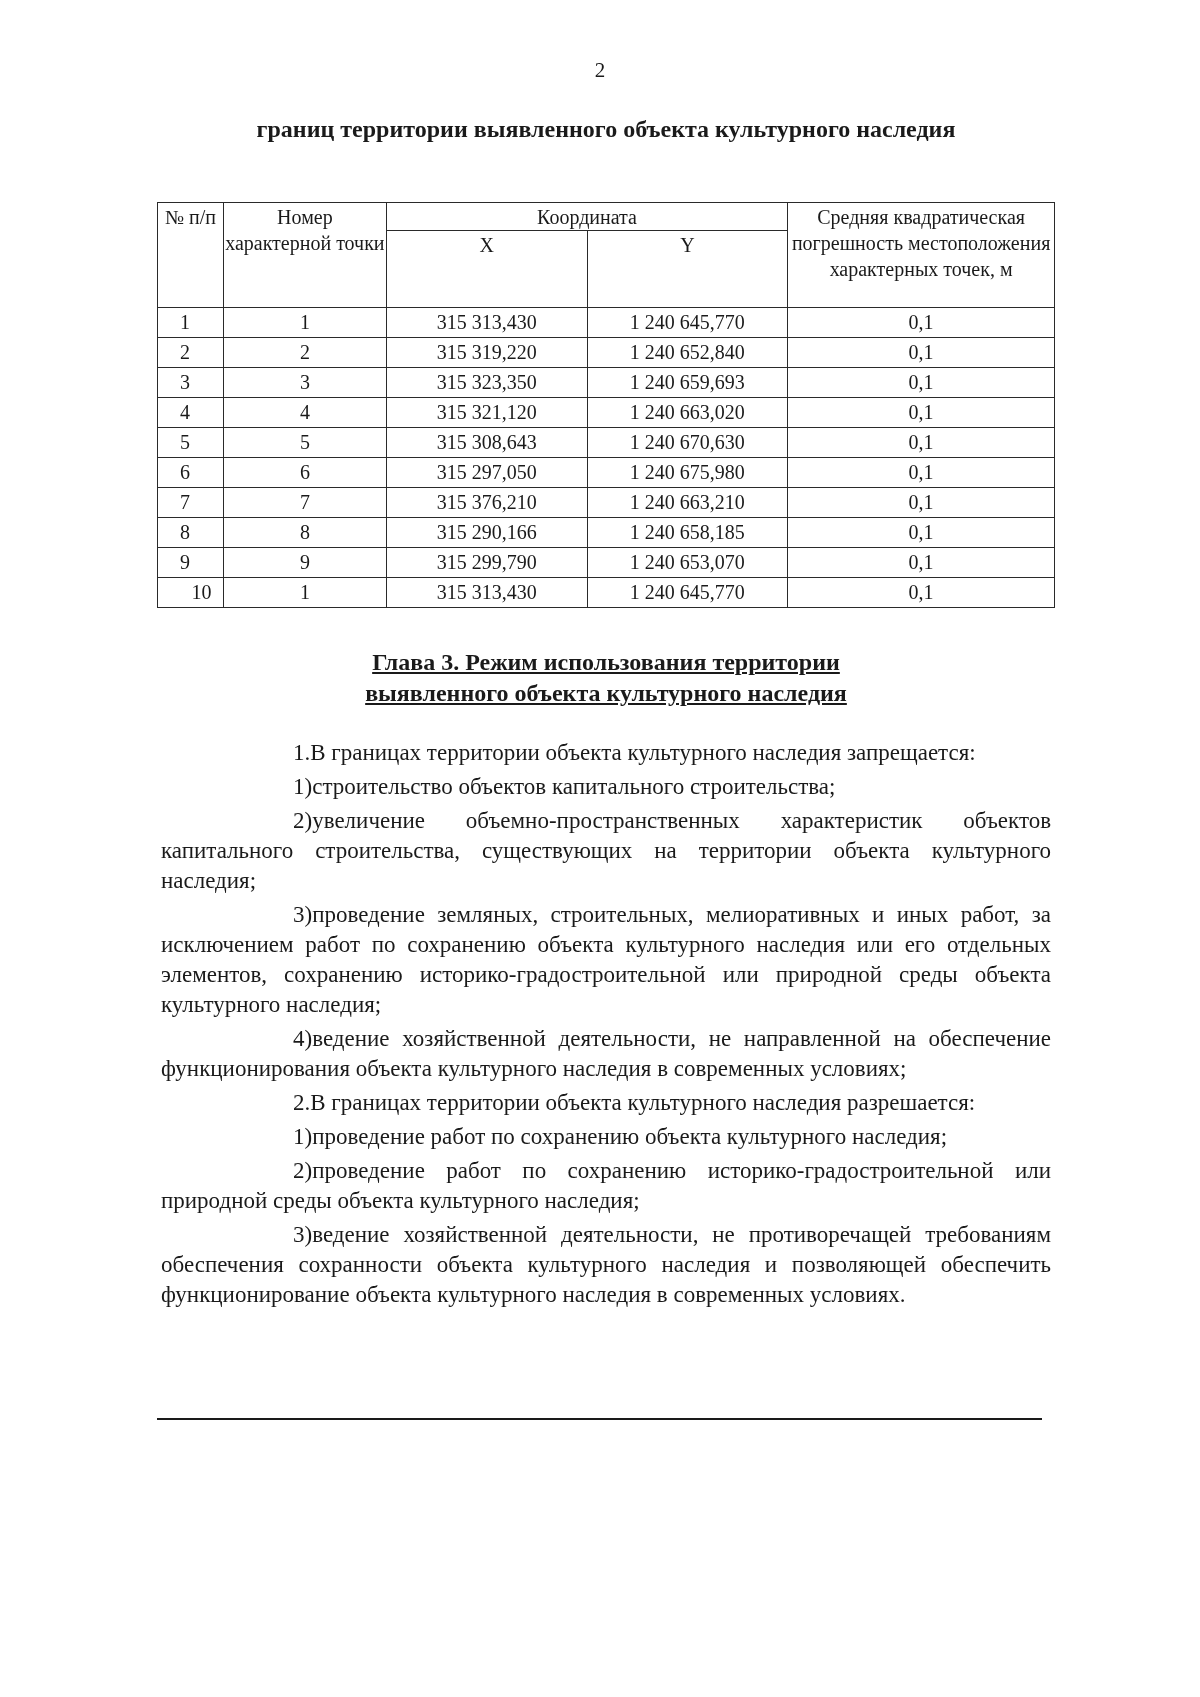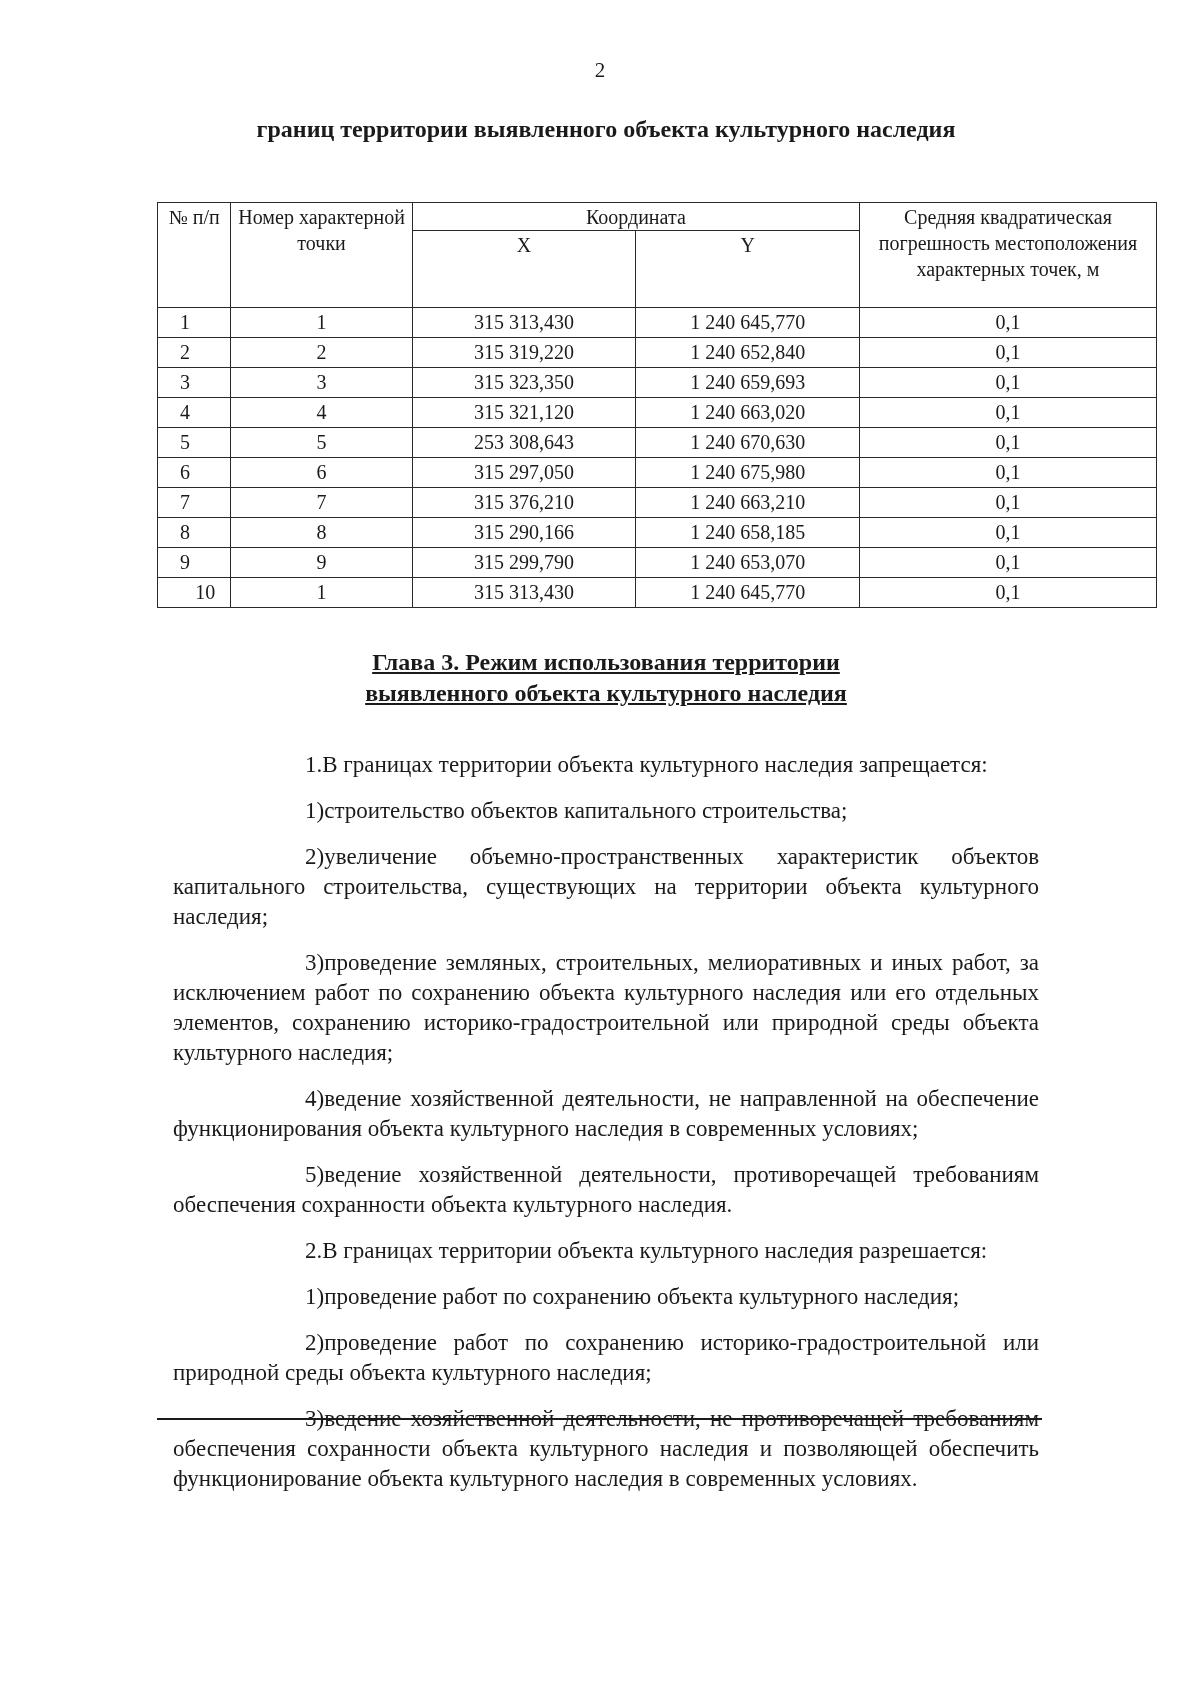--- a/index.html
+++ b/index.html
@@ -12,37 +12,37 @@
       position: absolute; top: 58px; left: 0; width: 1200px;
       text-align: center; font-size: 21px;
     }
     .chapter-title {
       position: absolute; left: 157px; width: 898px; text-align: center;
       font-weight: bold; font-size: 24px; line-height: 31px;
     }
     .ch2 { top: 114px; }
     .ch3 { top: 647px; text-decoration: underline; }
     table.coords {
-      position: absolute; top: 202px; left: 157px; width: 1000px;
+      position: absolute; top: 202px; left: 157px; width: 898px;
       border-collapse: collapse; font-size: 20px;
     }
     table.coords td, table.coords th {
       border: 1.5px solid #2a2a2a; padding: 0; text-align: center;
       font-weight: normal; vertical-align: top;
     }
     table.coords th { line-height: 26px; padding-top: 1px; }
     table.coords td { height: 29px; line-height: 28px; }
     col.c1 { width: 66px; } col.c2 { width: 163px; }
     col.c3 { width: 201px; } col.c4 { width: 201px; } col.c5 { width: 267px; }
     .th-x, .th-y { height: 75px; }
     .body-text {
       position: absolute; top: 734px; left: 157px; width: 898px;
       font-size: 23px; line-height: 30px; text-align: justify;
     }
-    .body-text p { margin: 16px; text-indent: 66px; }
+    .body-text p { margin: 4px; text-indent: 66px; }
     .marker { display: inline-block; min-width: 40px; }
     .rule {
       position: absolute; top: 1418px; left: 157px; width: 885px;
       height: 0; border-top: 2px solid #1a1a1a;
     }
   </style>
 </head>
 <body>
 
 <div class="page-number">2</div>
@@ -96,21 +96,21 @@
       <tr>
         <td style="text-align: left; padding-left: 22px;">4</td>
         <td>4</td>
         <td>315 321,120</td>
         <td>1 240 663,020</td>
         <td>0,1</td>
       </tr>
       <tr>
         <td style="text-align: left; padding-left: 22px;">5</td>
         <td>5</td>
-        <td>253 308,643</td>
+        <td>315 308,643</td>
         <td>1 240 670,630</td>
         <td>0,1</td>
       </tr>
       <tr>
         <td style="text-align: left; padding-left: 22px;">6</td>
         <td>6</td>
         <td>315 297,050</td>
         <td>1 240 675,980</td>
         <td>0,1</td>
       </tr>
@@ -149,20 +149,19 @@
   <div>Глава 3. Режим использования территории</div>
   <div>выявленного объекта культурного наследия</div>
 </div>
 
 <div class="body-text" id="body-text">
     <p><span class="marker">1.</span><span>В границах территории объекта культурного наследия запрещается:</span></p>
     <p><span class="marker">1)</span><span>строительство объектов капитального строительства;</span></p>
     <p><span class="marker">2)</span><span>увеличение объемно-пространственных характеристик объектов капитального строительства, существующих на территории объекта культурного наследия;</span></p>
     <p><span class="marker">3)</span><span>проведение земляных, строительных, мелиоративных и иных работ, за исключением работ по сохранению объекта культурного наследия или его отдельных элементов, сохранению историко-градостроительной или природной среды объекта культурного наследия;</span></p>
     <p><span class="marker">4)</span><span>ведение хозяйственной деятельности, не направленной на обеспечение функционирования объекта культурного наследия в современных условиях;</span></p>
-    <p><span class="marker">5)</span><span>ведение хозяйственной деятельности, противоречащей требованиям обеспечения сохранности объекта культурного наследия.</span></p>
     <p><span class="marker">2.</span><span>В границах территории объекта культурного наследия разрешается:</span></p>
     <p><span class="marker">1)</span><span>проведение работ по сохранению объекта культурного наследия;</span></p>
     <p><span class="marker">2)</span><span>проведение работ по сохранению историко-градостроительной или природной среды объекта культурного наследия;</span></p>
     <p><span class="marker">3)</span><span>ведение хозяйственной деятельности, не противоречащей требованиям обеспечения сохранности объекта культурного наследия и позволяющей обеспечить функционирование объекта культурного наследия в современных условиях.</span></p>
   </div>
 
 <div class="rule"></div>
 
 </body></html>

